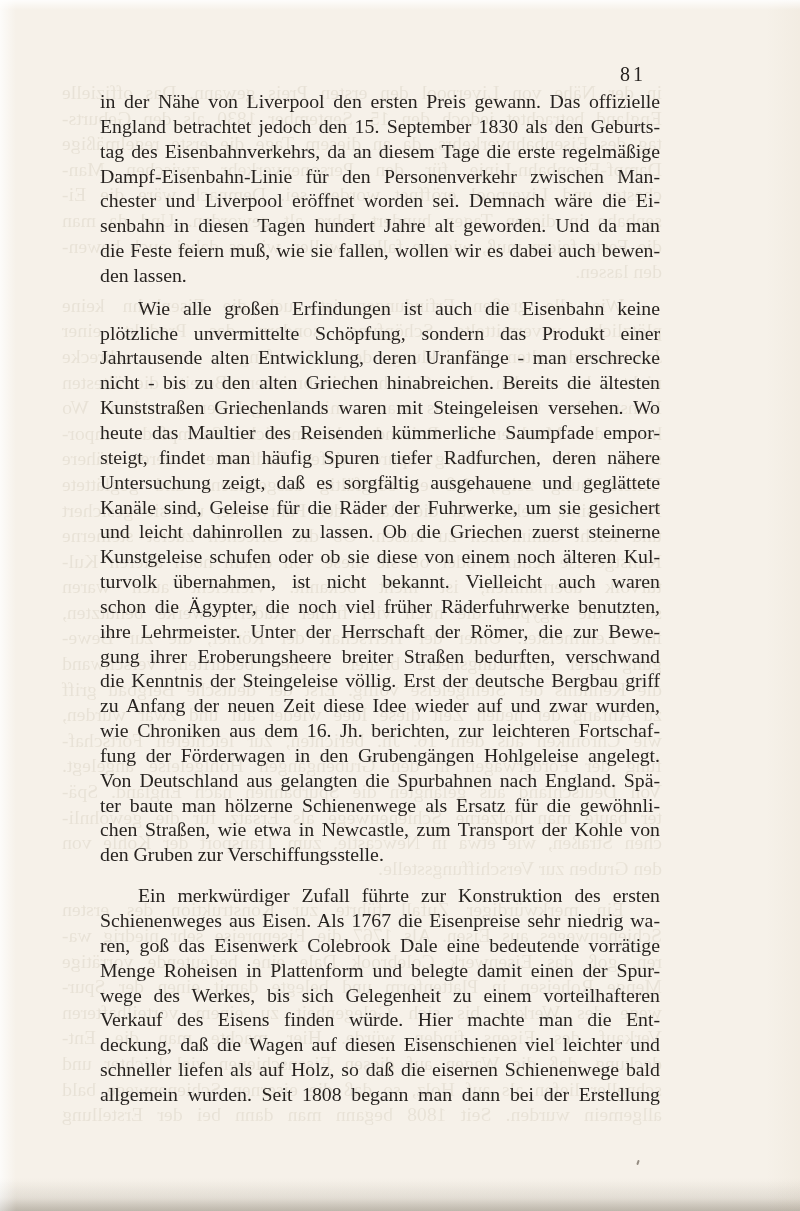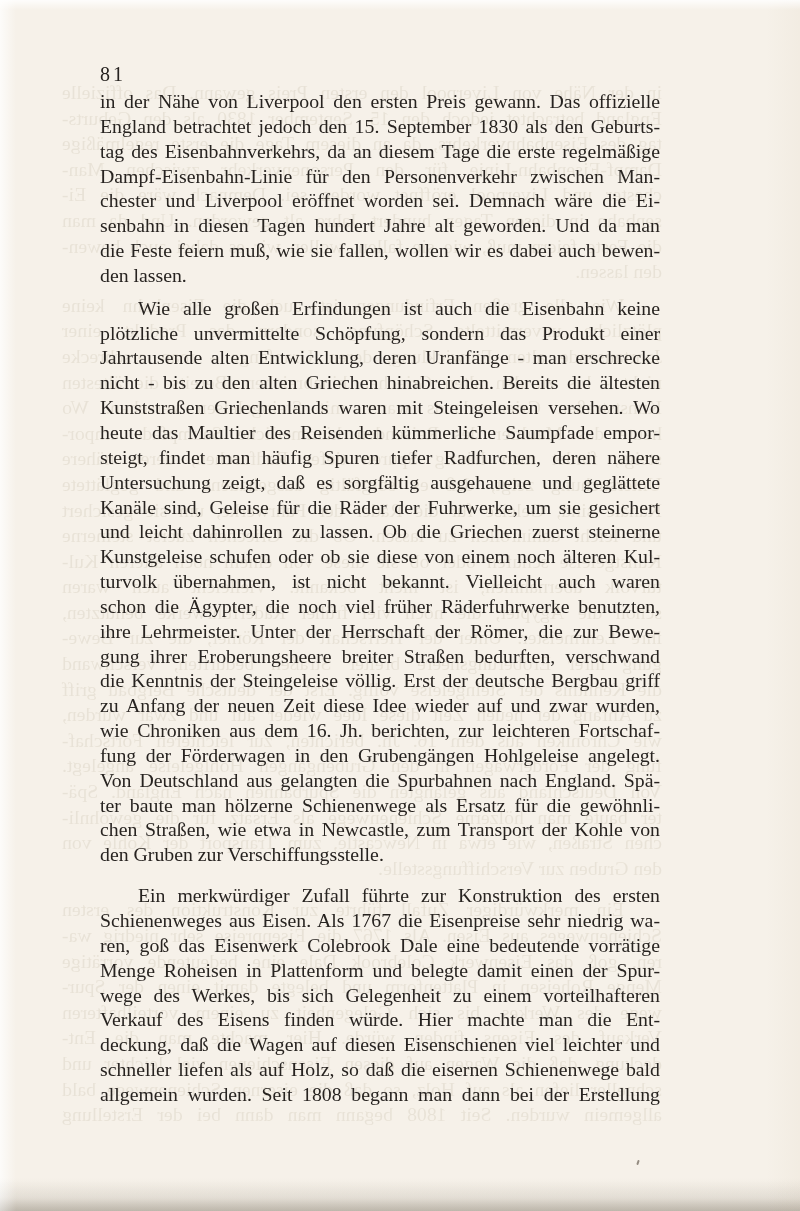--- a/index.html
+++ b/index.html
@@ -35,21 +35,21 @@
     line-height: 25.6px;
     pointer-events: none;
     user-select: none;
   }
   .bleed .para { margin-top: 14px; }
   .page-number {
     position: absolute;
     top: 63px;
     left: 100px;
     width: 546px;
-    text-align: left;
+    text-align: right;
     font-size: 20px;
     letter-spacing: 3px;
     color: var(--ink, #272320);
   }
   .text-block {
     position: absolute;
     left: 100px;
     top: 89px;
     width: 560px;
     color: var(--ink, #272320);

